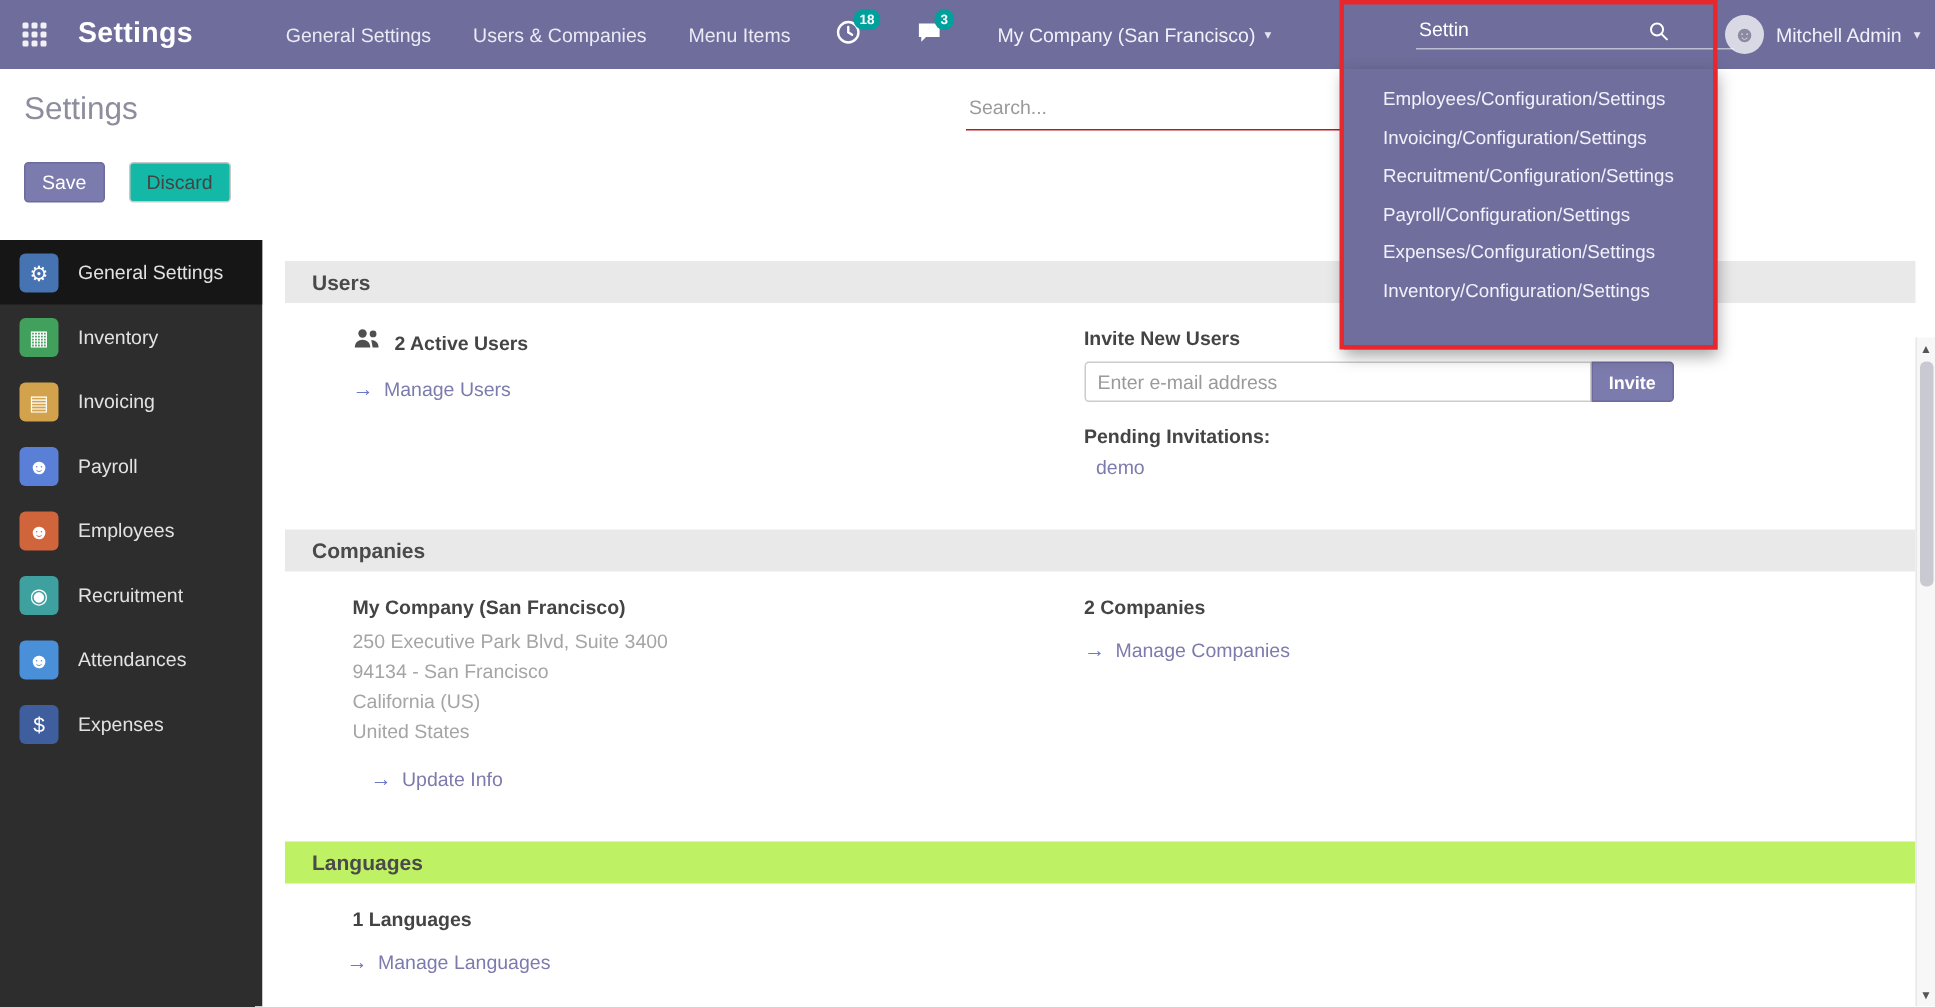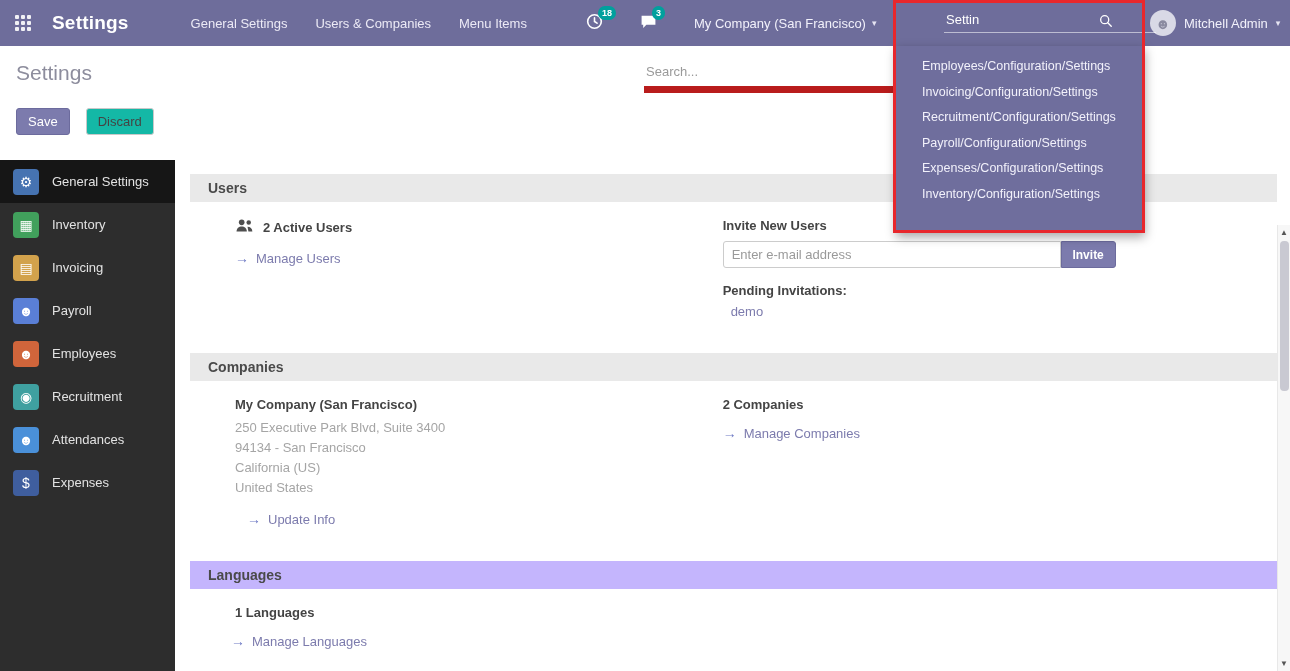--- a/index.html
+++ b/index.html
@@ -8,21 +8,21 @@
   
   .navbar { position:absolute; top:0; left:0; right:0; height:46px; background:#6e6d9b; color:#fff; z-index:30; }
   .nav-left { position:absolute; left:0; top:0; height:46px; display:flex; align-items:center; }
   .apps-icon { width:46px; height:46px; display:flex; align-items:center; justify-content:center; cursor:pointer; }
   .apps-grid { display:grid; grid-template-columns:repeat(3,4px); grid-template-rows:repeat(3,4px); gap:2px; }
   .apps-grid i { background:#fff; border-radius:1px; opacity:.9; }
   .brand { font-size:19px; font-weight:bold; margin-left:6px; letter-spacing:.2px; }
   .nav-menu { display:flex; gap:28px; margin-left:62px; font-size:13px; color:#eceaf6; }
   .nav-menu .nav-item { height:46px; display:flex; align-items:center; cursor:pointer; }
 
-  .systray { position:absolute; left:586px; top:0; height:46px; display:flex; align-items:center; gap:34px; }
+  .systray { position:absolute; left:557px; top:0; height:46px; display:flex; align-items:center; gap:34px; }
   .tray-icon { position:relative; width:20px; height:20px; cursor:pointer; }
   .badge { position:absolute; top:-7px; left:12px; background:#00a09d; color:#fff; font-size:9px; font-weight:bold; line-height:12px; padding:1px 4px; border-radius:8px; }
   .company-switch { display:flex; align-items:center; gap:6px; font-size:13px; color:#f2f1fb; cursor:pointer; white-space:nowrap; }
   .caret { font-size:9px; color:#e6e4f2; }
 
   .nav-search { position:absolute; left:903px; top:9px; width:212px; z-index:45; }
   .nav-search input { width:100%; background:transparent; border:none; border-bottom:1px solid rgba(255,255,255,.55); color:#fff; font-size:13px; padding:3px 22px 5px 2px; outline:none; font-family:"Liberation Sans", sans-serif;margin-left:41px; }
   .nav-search input::placeholder { color:#ddd; }
   .mag { position:absolute; right:2px; top:5px; width:14px; height:14px; cursor:pointer; }
 
@@ -37,21 +37,21 @@
   .annotation { position:absolute; left:893px; top:0; width:252px; height:233px; border:3px solid #e8272c; z-index:60; pointer-events:none; }
 
   
   .control-panel { position:absolute; top:46px; left:0; right:0; height:114px; background:#fff; z-index:5; }
   .cp-title { position:absolute; left:16px; top:15px; font-size:21px; color:#8d8d9d; }
   .cp-buttons { position:absolute; left:16px; top:62px; display:flex; gap:16px; }
   .btn { font-size:13px; padding:5px 11px; border-radius:3px; border:1px solid transparent; cursor:pointer; font-family:"Liberation Sans", sans-serif; }
   .btn-primary { background:#7c7bad; border-color:#6c6b9d; color:#fff; }
   .btn-default { background:#14b8a6; border-color:#c9c9c9; color:#444; }
   .cp-search { position:absolute; left:644px; top:16px; width:497px; }
-  .cp-search input { width:100%; border:none; border-bottom:7px solid #b91c1c; font-size:13px; color:#777; padding:2px 2px 7px 2px; outline:none; background:transparent; font-family:"Liberation Sans", sans-serif; }
+  .cp-search input { width:100%; border:none; border-bottom:1px solid #b91c1c; font-size:13px; color:#777; padding:2px 2px 7px 2px; outline:none; background:transparent; font-family:"Liberation Sans", sans-serif; }
   .cp-search input::placeholder { color:#9a9a9a; }
 
   
   .main { position:absolute; top:160px; left:0; right:0; bottom:0; display:flex; }
   .sidebar { width:175px; flex:none; background:#2d2d2d; }
   .side-item { height:43px; display:flex; align-items:center; gap:13px; padding-left:13px; color:#e2e2e2; font-size:13px; cursor:pointer; }
   .side-item.active { background:#161616; }
   .side-icon { width:26px; height:26px; border-radius:4px; display:flex; align-items:center; justify-content:center; color:#fff; font-size:14px; flex:none; }
 
   .content { flex:1; background:#fff; padding:0 13px 0 15px; overflow:hidden; }
@@ -271,21 +271,21 @@
       </div>
       <div class="col-right">
         <div class="bold-line">2 Companies</div>
         <div class="o-link">
           <span class="arrow">→</span>
           <span>Manage Companies</span>
         </div>
       </div>
     </div>
 
-    <div class="section-header" style="background-color: #c4b5fd;">
+    <div class="section-header" style="background-color: #bef264;">
       <span>Languages</span>
     </div>
     <div class="section-body">
       <div class="col-left">
         <div class="bold-line">1 Languages</div>
         <div class="o-link" style="margin-left:-4px;">
           <span class="arrow">→</span>
           <span>Manage Languages</span>
         </div>
       </div>

